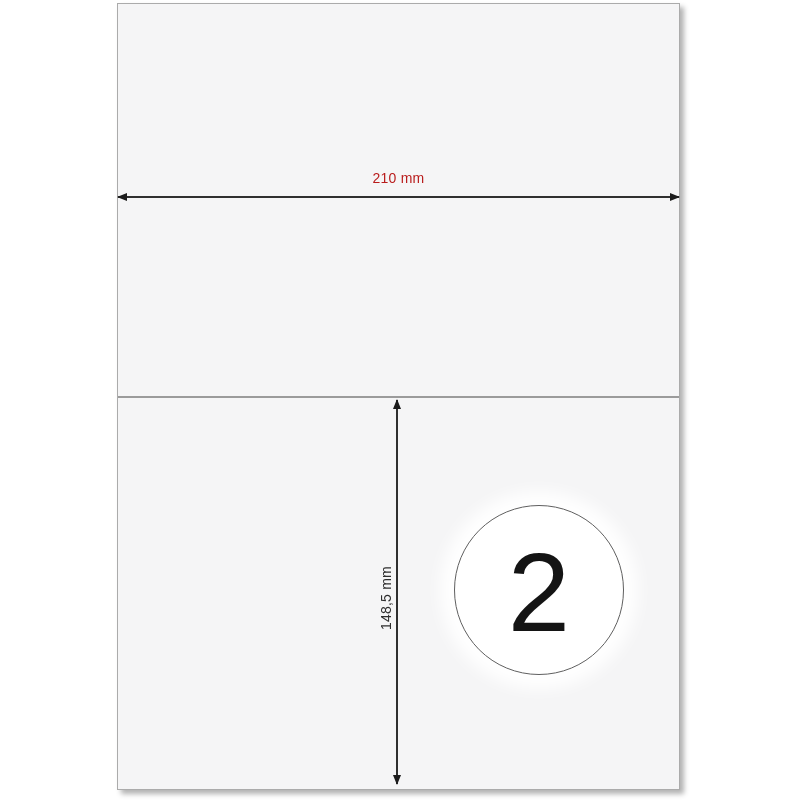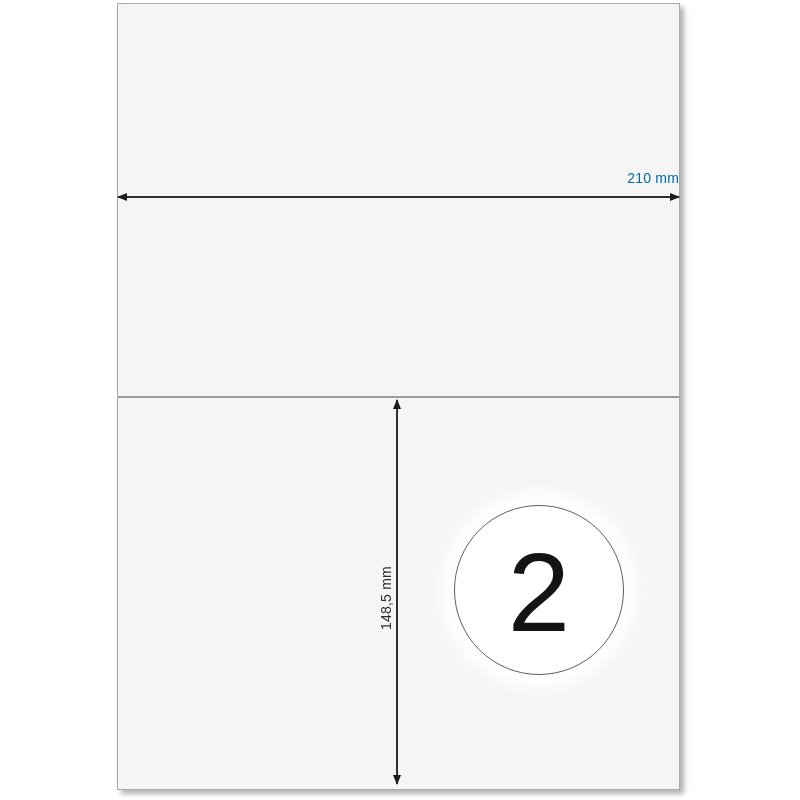--- a/index.html
+++ b/index.html
@@ -27,23 +27,23 @@
     background: #f5f5f6;
     border: 1px solid #ababab;
     box-shadow: 4px 4px 5px rgba(0,0,0,0.30);
   }
   
   .dim-label-h {
     position: absolute;
     left: 0;
     right: 0;
     top: 166px;
-    text-align: right;
+    text-align: center;
     font-size: 14px;
-    color: #0369a1;
+    color: #b91c1c;
     letter-spacing: 0.2px;
   }
   .dim-line-h {
     position: absolute;
     left: 0;
     right: 0;
     top: 192px;
     height: 2px;
     background: #2f2f2f;
   }

